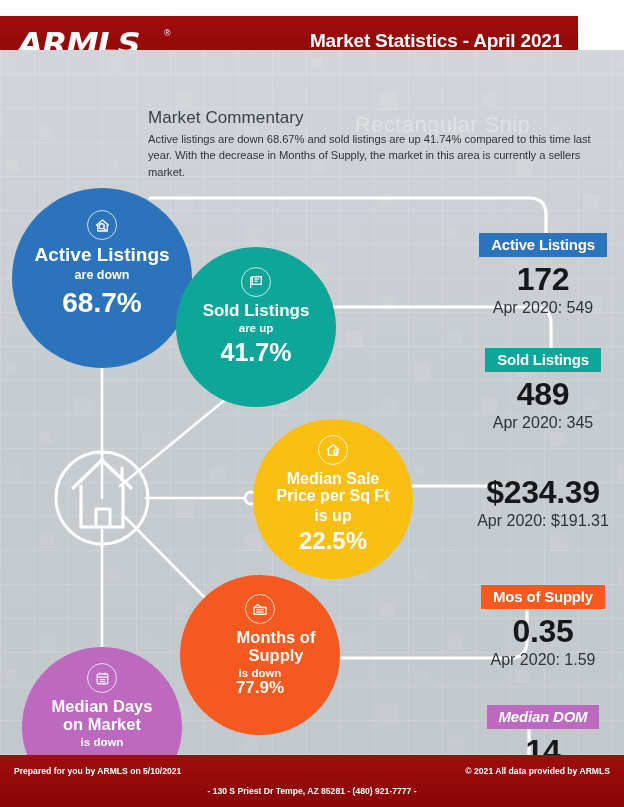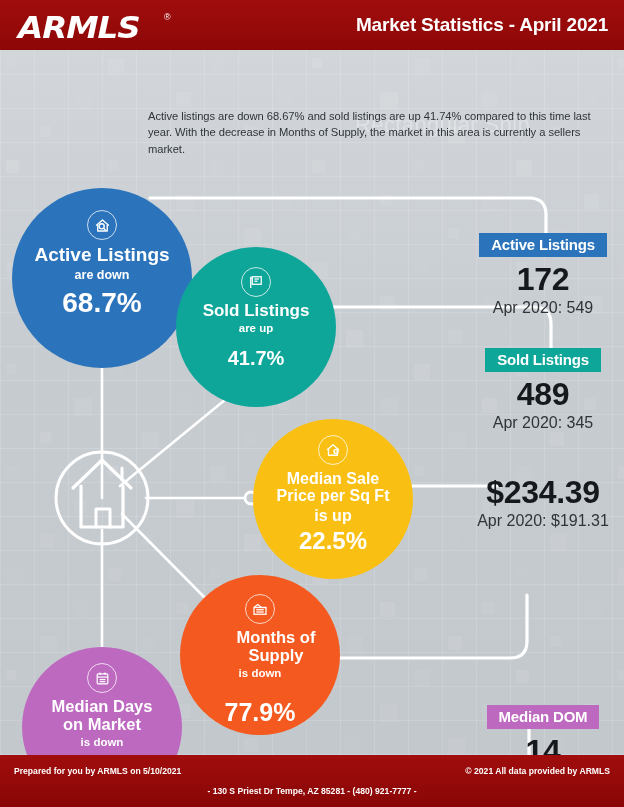--- a/index.html
+++ b/index.html
@@ -6,21 +6,21 @@
   html,body { width:624px; height:807px; }
   body {
     font-family:"Liberation Sans", sans-serif;
     background:#ffffff;
     position:relative;
     overflow:hidden;
   }
 
   
   #header {
-    position:absolute; left:0; top:0; width:624px; height:50px;
+    position:absolute; left:0; top:16px; width:578px; height:50px;
     background:#9c0b0b;
     background:linear-gradient(180deg,#a00d0d 0%,#8e0707 100%);
   }
   #logo {
     position:absolute; left:18px; top:9px;
     font-size:31px; font-weight:bold; font-style:italic;
     color:#ffffff; letter-spacing:-1px;
     font-family:"DejaVu Sans", sans-serif;
     transform:scaleX(1.05);
     transform-origin:left center;
@@ -94,33 +94,33 @@
   #c-active { left:12px;  top:138px; width:180px; height:180px;
               background:#2b74bb; padding-top:22px; }
   #c-active .bub-title{ font-size:19px; }
   #c-active .bub-sub  { font-size:12.5px; margin-top:2px; }
   #c-active .bub-val  { font-size:28px; margin-top:7px; }
 
   #c-sold   { left:176px; top:197px; width:160px; height:160px;
               background:#0fa69a; padding-top:20px; }
   #c-sold .bub-title{ font-size:17px; }
   #c-sold .bub-sub  { font-size:11.5px; margin-top:2px; }
-  #c-sold .bub-val  { font-size:20px; margin-top:14px; }
+  #c-sold .bub-val  { font-size:25px; margin-top:6px; }
 
   #c-msp    { left:253px; top:369px; width:160px; height:160px;
               background:#f9c013; padding-top:16px; }
   #c-msp .bub-title{ font-size:16px; }
   #c-msp .bub-sub  { font-size:16px; margin-top:2px; }
   #c-msp .bub-val  { font-size:24px; margin-top:4px; }
 
   #c-mos    { left:180px; top:525px; width:160px; height:160px;
               background:#f4591f; padding-top:19px; }
   #c-mos .bub-title{ font-size:16.5px;padding-left:32px; }
   #c-mos .bub-sub  { font-size:11.5px; margin-top:2px; }
-  #c-mos .bub-val  { font-size:25px; margin-top:21px; }
+  #c-mos .bub-val  { font-size:17px; margin-top:0; }
 
   #c-dom    { left:22px;  top:597px; width:160px; height:160px;
               background:#bd69c0; padding-top:16px; }
   #c-dom .bub-title{ font-size:16.5px; }
   #c-dom .bub-sub  { font-size:11.5px; margin-top:2px; }
   #c-dom .bub-val  { font-size:25px; margin-top:4px; }
 
   
   .stat { position:absolute; width:150px; text-align:center; }
   .stat-label {
@@ -136,21 +136,21 @@
 
   #s-active { left:468px; top:183px; }
   #s-active .stat-label { background:#2b74bb; }
   #s-sold   { left:468px; top:298px; }
   #s-sold .stat-label   { background:#0fa69a; }
   #s-msp    { left:468px; top:420px; }
   #s-msp .stat-label    { background:#f9c013; }
   #s-mos    { left:468px; top:535px; }
   #s-mos .stat-label    { background:#f4591f; }
   #s-dom    { left:468px; top:655px; }
-  #s-dom .stat-label    { background:#bd69c0; }
+  #s-dom .stat-label    { background:#bd69c0;font-style:italic; }
 
   
   #footer {
     position:absolute; left:0; top:755px; width:624px; height:52px;
     background:#9c0b0b;
     background:linear-gradient(180deg,#a00d0d 0%,#8a0606 100%);
     color:#ffffff;
   }
   #foot-left  { position:absolute; left:14px; top:11px; font-size:8.6px; font-weight:bold; }
   #foot-right { position:absolute; right:14px; top:11px; font-size:8.6px; font-weight:bold; }
@@ -299,20 +299,21 @@
       <rect x="40" y="688" width="11" height="11" fill="#ffffff" opacity="0.078"></rect>
       <rect x="142" y="688" width="17" height="17" fill="#ffffff" opacity="0.162"></rect>
       <rect x="244" y="688" width="14" height="14" fill="#ffffff" opacity="0.106"></rect>
       <rect x="346" y="688" width="11" height="11" fill="#ffffff" opacity="0.050"></rect>
       <rect x="448" y="688" width="17" height="17" fill="#ffffff" opacity="0.134"></rect>
       <rect x="550" y="688" width="14" height="14" fill="#ffffff" opacity="0.078"></rect>
     </svg>
   <div id="panel-ghost">Rectangular Snip</div>
 
   <div id="commentary">
+    <div id="commentary-title">Market Commentary</div>
     <div id="commentary-body">Active listings are down 68.67% and sold listings are up 41.74% compared to this time last year. With the decrease in Months of Supply, the market in this area is currently a sellers market.</div>
   </div>
 
   <svg id="wires" viewBox="0 0 624 705">
     <g fill="none" stroke="#ffffff" stroke-linecap="round">
 
       <g stroke-width="2.6">
         <line x1="102" y1="448" x2="102" y2="287"></line>
         <line x1="120" y1="436" x2="237" y2="340"></line>
         <line x1="146" y1="448" x2="247" y2="448"></line>
@@ -427,20 +428,25 @@
   </div>
   <div class="stat" id="s-sold">
     <div class="stat-label">Sold Listings</div>
     <div class="stat-value">489</div>
     <div class="stat-prev">Apr 2020: 345</div>
   </div>
   <div class="stat" id="s-msp">
     <div class="stat-value">$234.39</div>
     <div class="stat-prev">Apr 2020: $191.31</div>
   </div>
+  <div class="stat" id="s-mos">
+    <div class="stat-label">Mos of Supply</div>
+    <div class="stat-value">0.35</div>
+    <div class="stat-prev">Apr 2020: 1.59</div>
+  </div>
   <div class="stat" id="s-dom">
     <div class="stat-label">Median DOM</div>
     <div class="stat-value">14</div>
     
   </div>
 </div>
 
 <div id="footer">
   <div id="foot-left">Prepared for you by ARMLS on 5/10/2021</div>
   <div id="foot-right">© 2021 All data provided by ARMLS</div>

